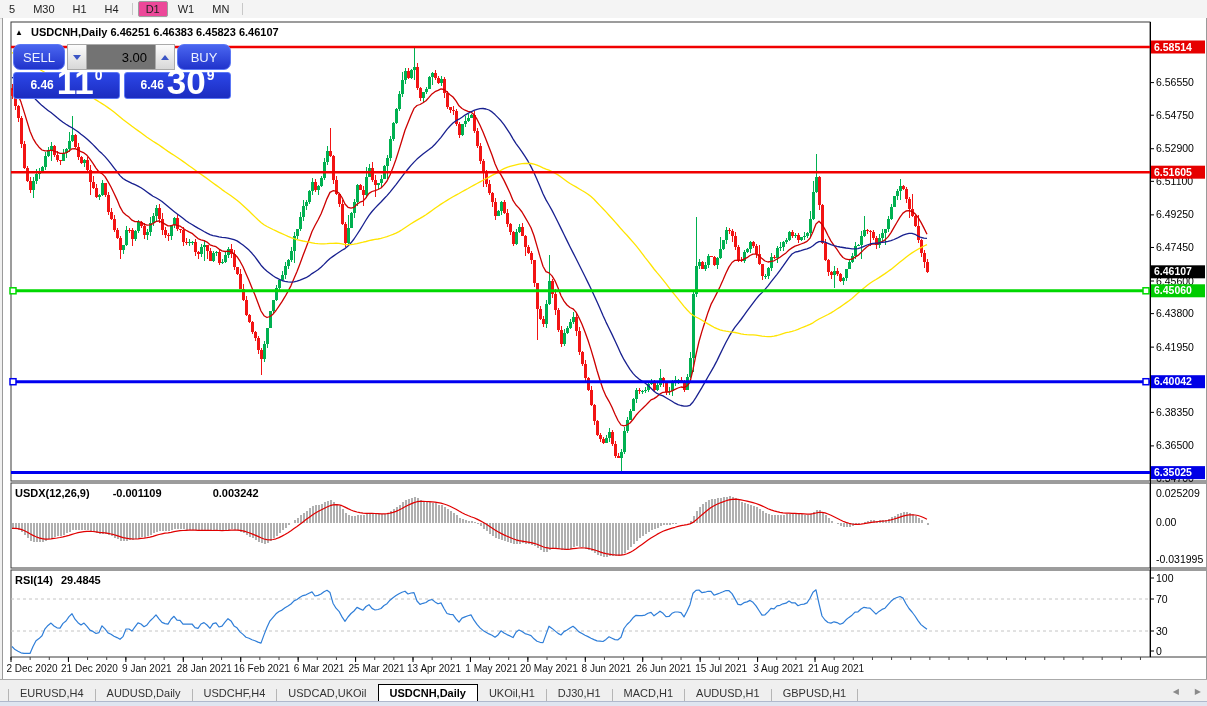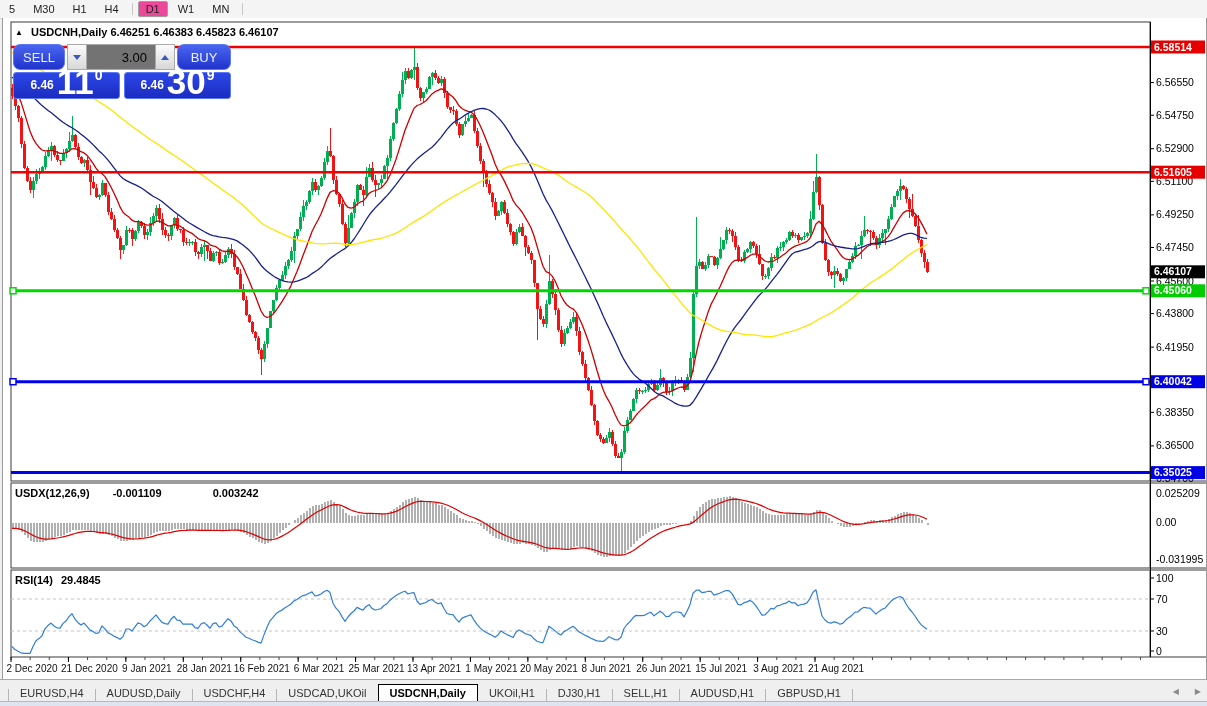--- a/index.html
+++ b/index.html
@@ -1202,21 +1202,21 @@
   <span class="tab">AUDUSD,Daily</span>
   <span class="tabsep"></span>
   <span class="tab">USDCHF,H4</span>
   <span class="tabsep"></span>
   <span class="tab">USDCAD,UKOil</span>
   <span class="tab active">USDCNH,Daily</span>
   <span class="tab">UKOil,H1</span>
   <span class="tabsep"></span>
   <span class="tab">DJ30,H1</span>
   <span class="tabsep"></span>
-  <span class="tab">SELL,H1</span>
+  <span class="tab">MACD,H1</span>
   <span class="tabsep"></span>
   <span class="tab">AUDUSD,H1</span>
   <span class="tabsep"></span>
   <span class="tab">GBPUSD,H1</span>
   <span class="tabsep"></span>
   <span class="tab-scroll">
     <span>◀</span>
     <span>▶</span>
   </span>
 </div>

